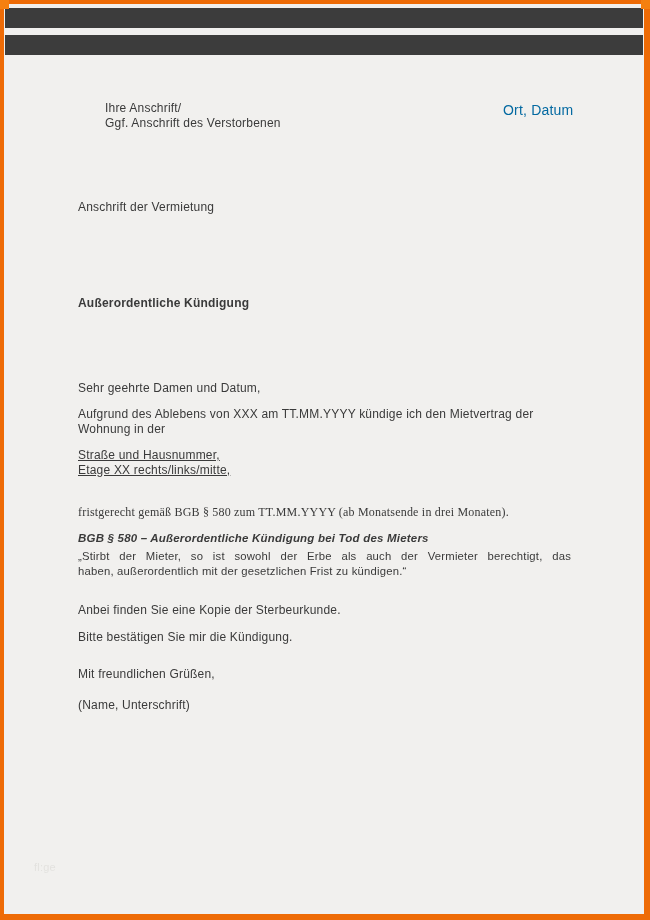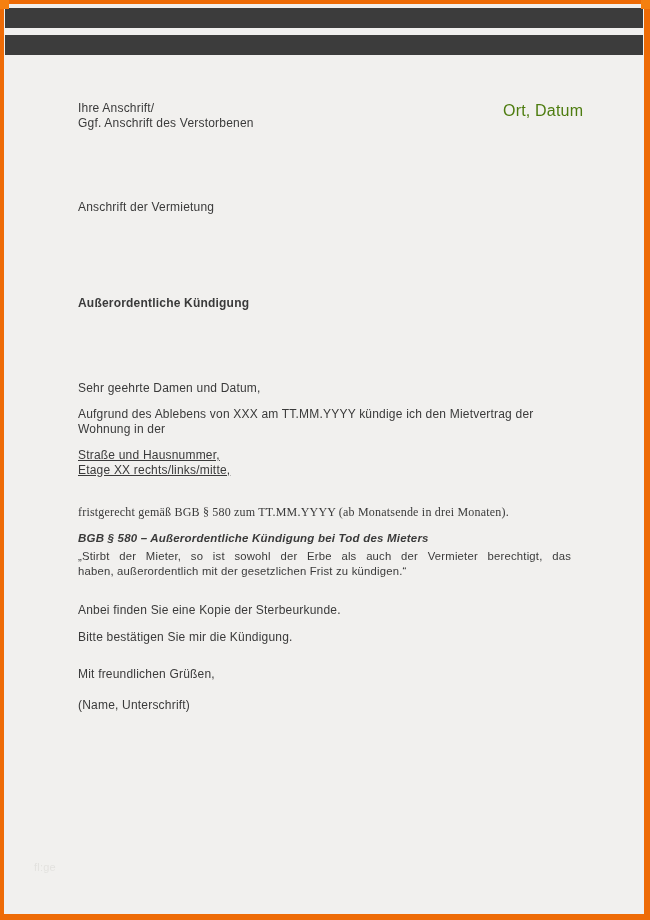--- a/index.html
+++ b/index.html
@@ -33,23 +33,23 @@
   
   .para {
     position: absolute; left: 78px; width: 493px;
     font-size: 12px; line-height: 14.5px; letter-spacing: 0.2px;
     color: #3a3a3a;
   }
   .para .line { white-space: nowrap; }
   .nowrap { white-space: nowrap; }
 
   .date-line { position: absolute; left: 503px; top: 102px; white-space: nowrap;
-    font-size: 16px; letter-spacing: 0.2px; color: #4d7c0f; }
+    font-size: 14px; letter-spacing: 0.2px; color: #0369a1; }
 
-  .sender     { top: 101px; }
+  .sender     { top: 101px; margin-left: 27px; }
   .recipient  { top: 200px; }
   .subject    { top: 296px; font-weight: bold; }
   .salutation { top: 381px; }
   .intro      { top: 407px; }
   .address    { top: 448px; text-decoration: underline; }
   .notice     { top: 505px; font-family: Liberation Serif, serif; }
   .law-heading{ top: 531px; font-weight: bold; font-style: italic; font-size: 11.5px; }
   .quote      { top: 549px; font-size: 11.3px; }
   .quote .line.justified { text-align: justify; text-align-last: justify; }
   .attachment   { top: 603px; }

